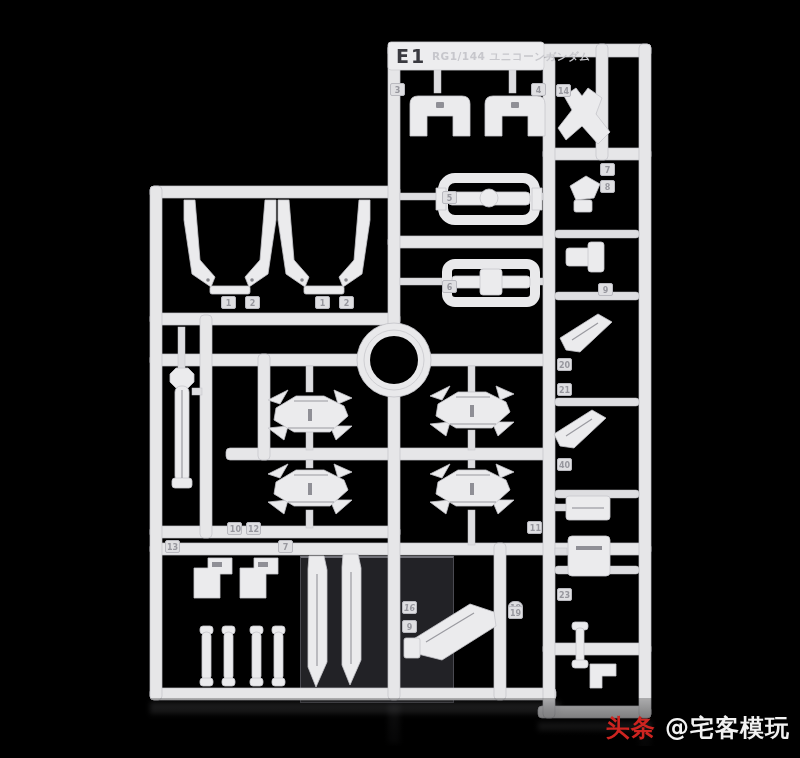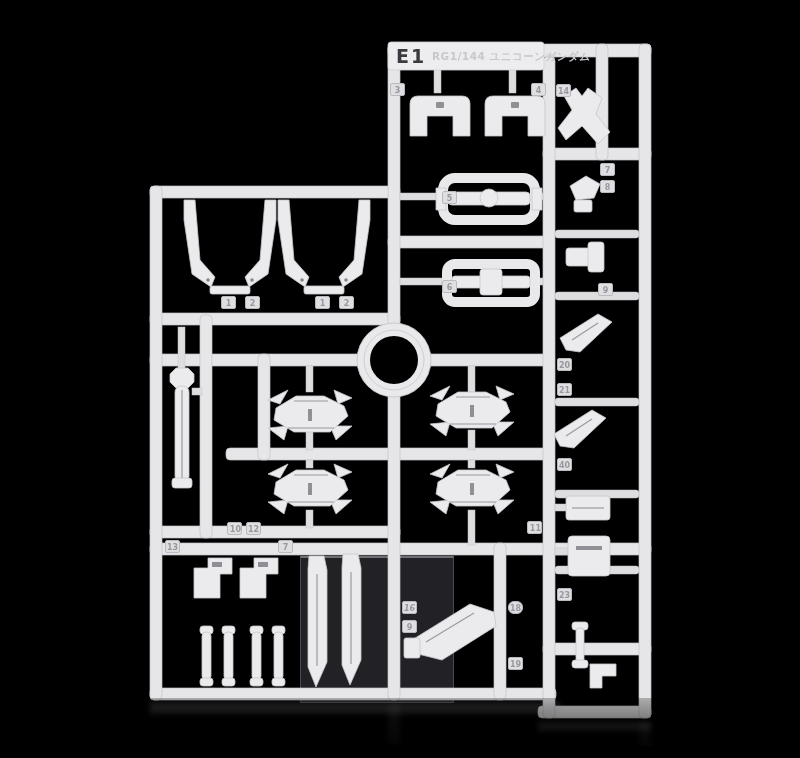--- a/index.html
+++ b/index.html
@@ -239,27 +239,31 @@
       <div class="part-tag" style="left: 598px; top: 283px;">9</div>
       <div class="part-tag" style="left: 556px; top: 84px; text-align: center;">14</div>
       <div class="part-tag" style="left: 227px; top: 522px; text-align: right;">10</div>
       <div class="part-tag" style="left: 246px; top: 522px;">12</div>
       <div class="part-tag" style="left: 527px; top: 521px; text-align: right;">11</div>
       <div class="part-tag" style="left: 157px; top: 540px; margin-left: 8px;">13</div>
       <div class="part-tag" style="left: 278px; top: 540px;">7</div>
       <div class="part-tag" style="left: 402px; top: 601px; font-style: italic;">16</div>
       <div class="part-tag" style="left: 402px; top: 620px;">9</div>
       <div class="part-tag" style="left: 508px; top: 601px; border-radius: 6px;">18</div>
-      <div class="part-tag" style="left: 508px; top: 657px;">19</div>
+      <div class="part-tag" style="left: 508px; top: 606px;">19</div>
       <div class="part-tag" style="left: 557px; top: 358px;">20</div>
       <div class="part-tag" style="left: 557px; top: 383px; text-align: center;">21</div>
       <div class="part-tag" style="left: 557px; top: 458px;">40</div>
       <div class="part-tag" style="left: 557px; top: 588px;">23</div>
     </div>
 
   <div class="reflection" style="left:150px;top:702px;width:410px;height:12px;"></div>
   <div class="reflection" style="left:538px;top:722px;width:113px;height:9px;"></div>
   <div class="reflection" style="left:388px;top:704px;width:12px;height:40px;opacity:.5;"></div>
   <div class="reflection" style="left:639px;top:722px;width:12px;height:30px;opacity:.5;"></div>
   <div class="refl-fade"></div>
 
+  <div class="watermark">
+    <span style="color: rgb(205, 36, 32);">头条</span>
+    <span style="color: rgb(242, 242, 242);">@宅客模玩</span>
+  </div>
 
 </div>
 
 </body></html>

